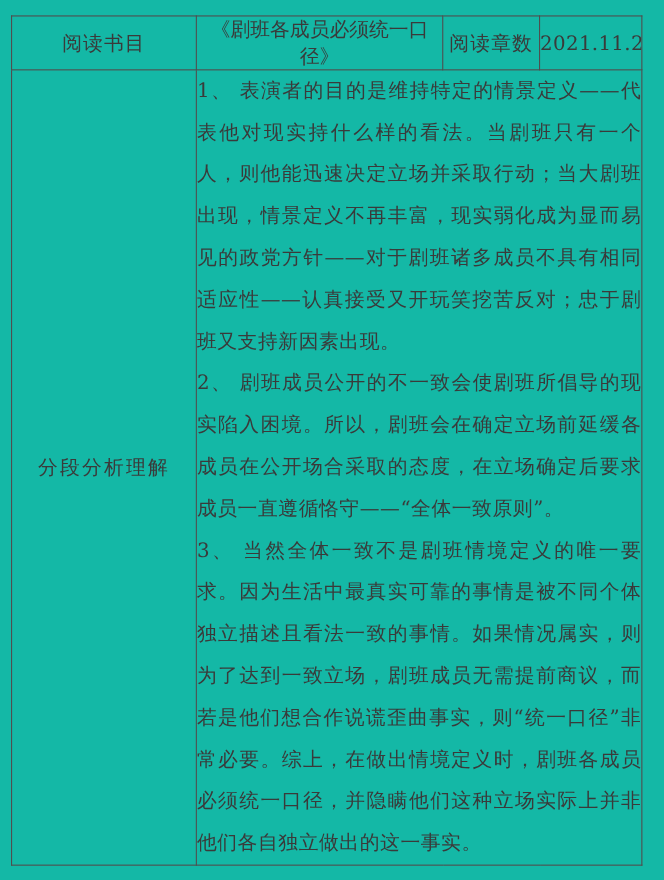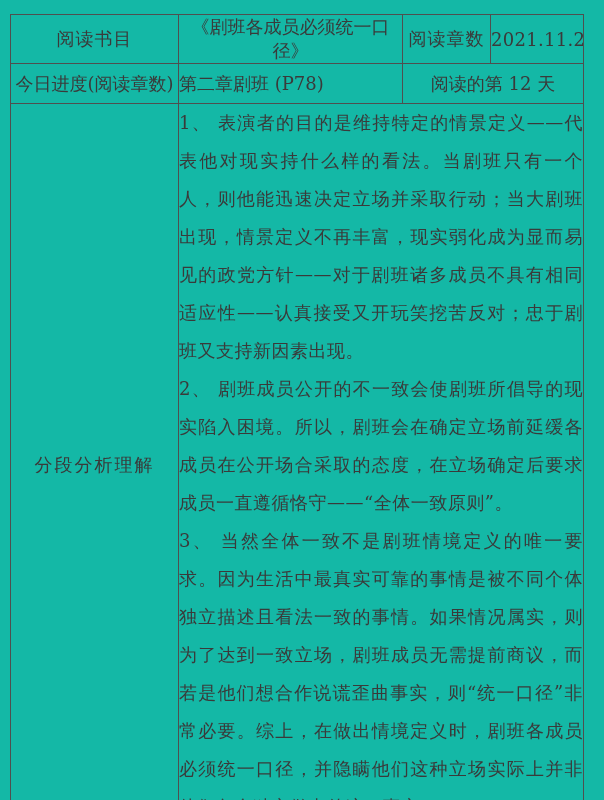--- a/index.html
+++ b/index.html
@@ -66,25 +66,20 @@
       <col style="width:88px">
       <col style="width:93px">
     </colgroup>
     <tbody>
       <tr class="row-1">
         <td class="center label-cell">阅读书目</td>
         <td class="center">《剧班各成员必须统一口径》</td>
         <td class="center label-cell">阅读章数</td>
         <td class="center date-cell">2021.11.29</td>
       </tr>
-      <tr class="row-2">
-        <td class="center progress-label-cell">今日进度(阅读章数)</td>
-        <td class="cell-left">第二章剧班 (P78)</td>
-        <td class="center" colspan="2">阅读的第 12 天</td>
-      </tr>
       <tr class="row-3">
         <td class="center analysis-label-cell">分段分析理解</td>
         <td class="analysis-body-cell" colspan="3">
           <p>1、 表演者的目的是维持特定的情景定义——代表他对现实持什么样的看法。当剧班只有一个人，则他能迅速决定立场并采取行动；当大剧班出现，情景定义不再丰富，现实弱化成为显而易见的政党方针——对于剧班诸多成员不具有相同适应性——认真接受又开玩笑挖苦反对；忠于剧班又支持新因素出现。</p>
           <p>2、 剧班成员公开的不一致会使剧班所倡导的现实陷入困境。所以，剧班会在确定立场前延缓各成员在公开场合采取的态度，在立场确定后要求成员一直遵循恪守——“全体一致原则”。</p>
           <p>3、 当然全体一致不是剧班情境定义的唯一要求。因为生活中最真实可靠的事情是被不同个体独立描述且看法一致的事情。如果情况属实，则为了达到一致立场，剧班成员无需提前商议，而若是他们想合作说谎歪曲事实，则“统一口径”非常必要。综上，在做出情境定义时，剧班各成员必须统一口径，并隐瞒他们这种立场实际上并非他们各自独立做出的这一事实。</p>
         </td>
       </tr>
     </tbody>
   </table>

